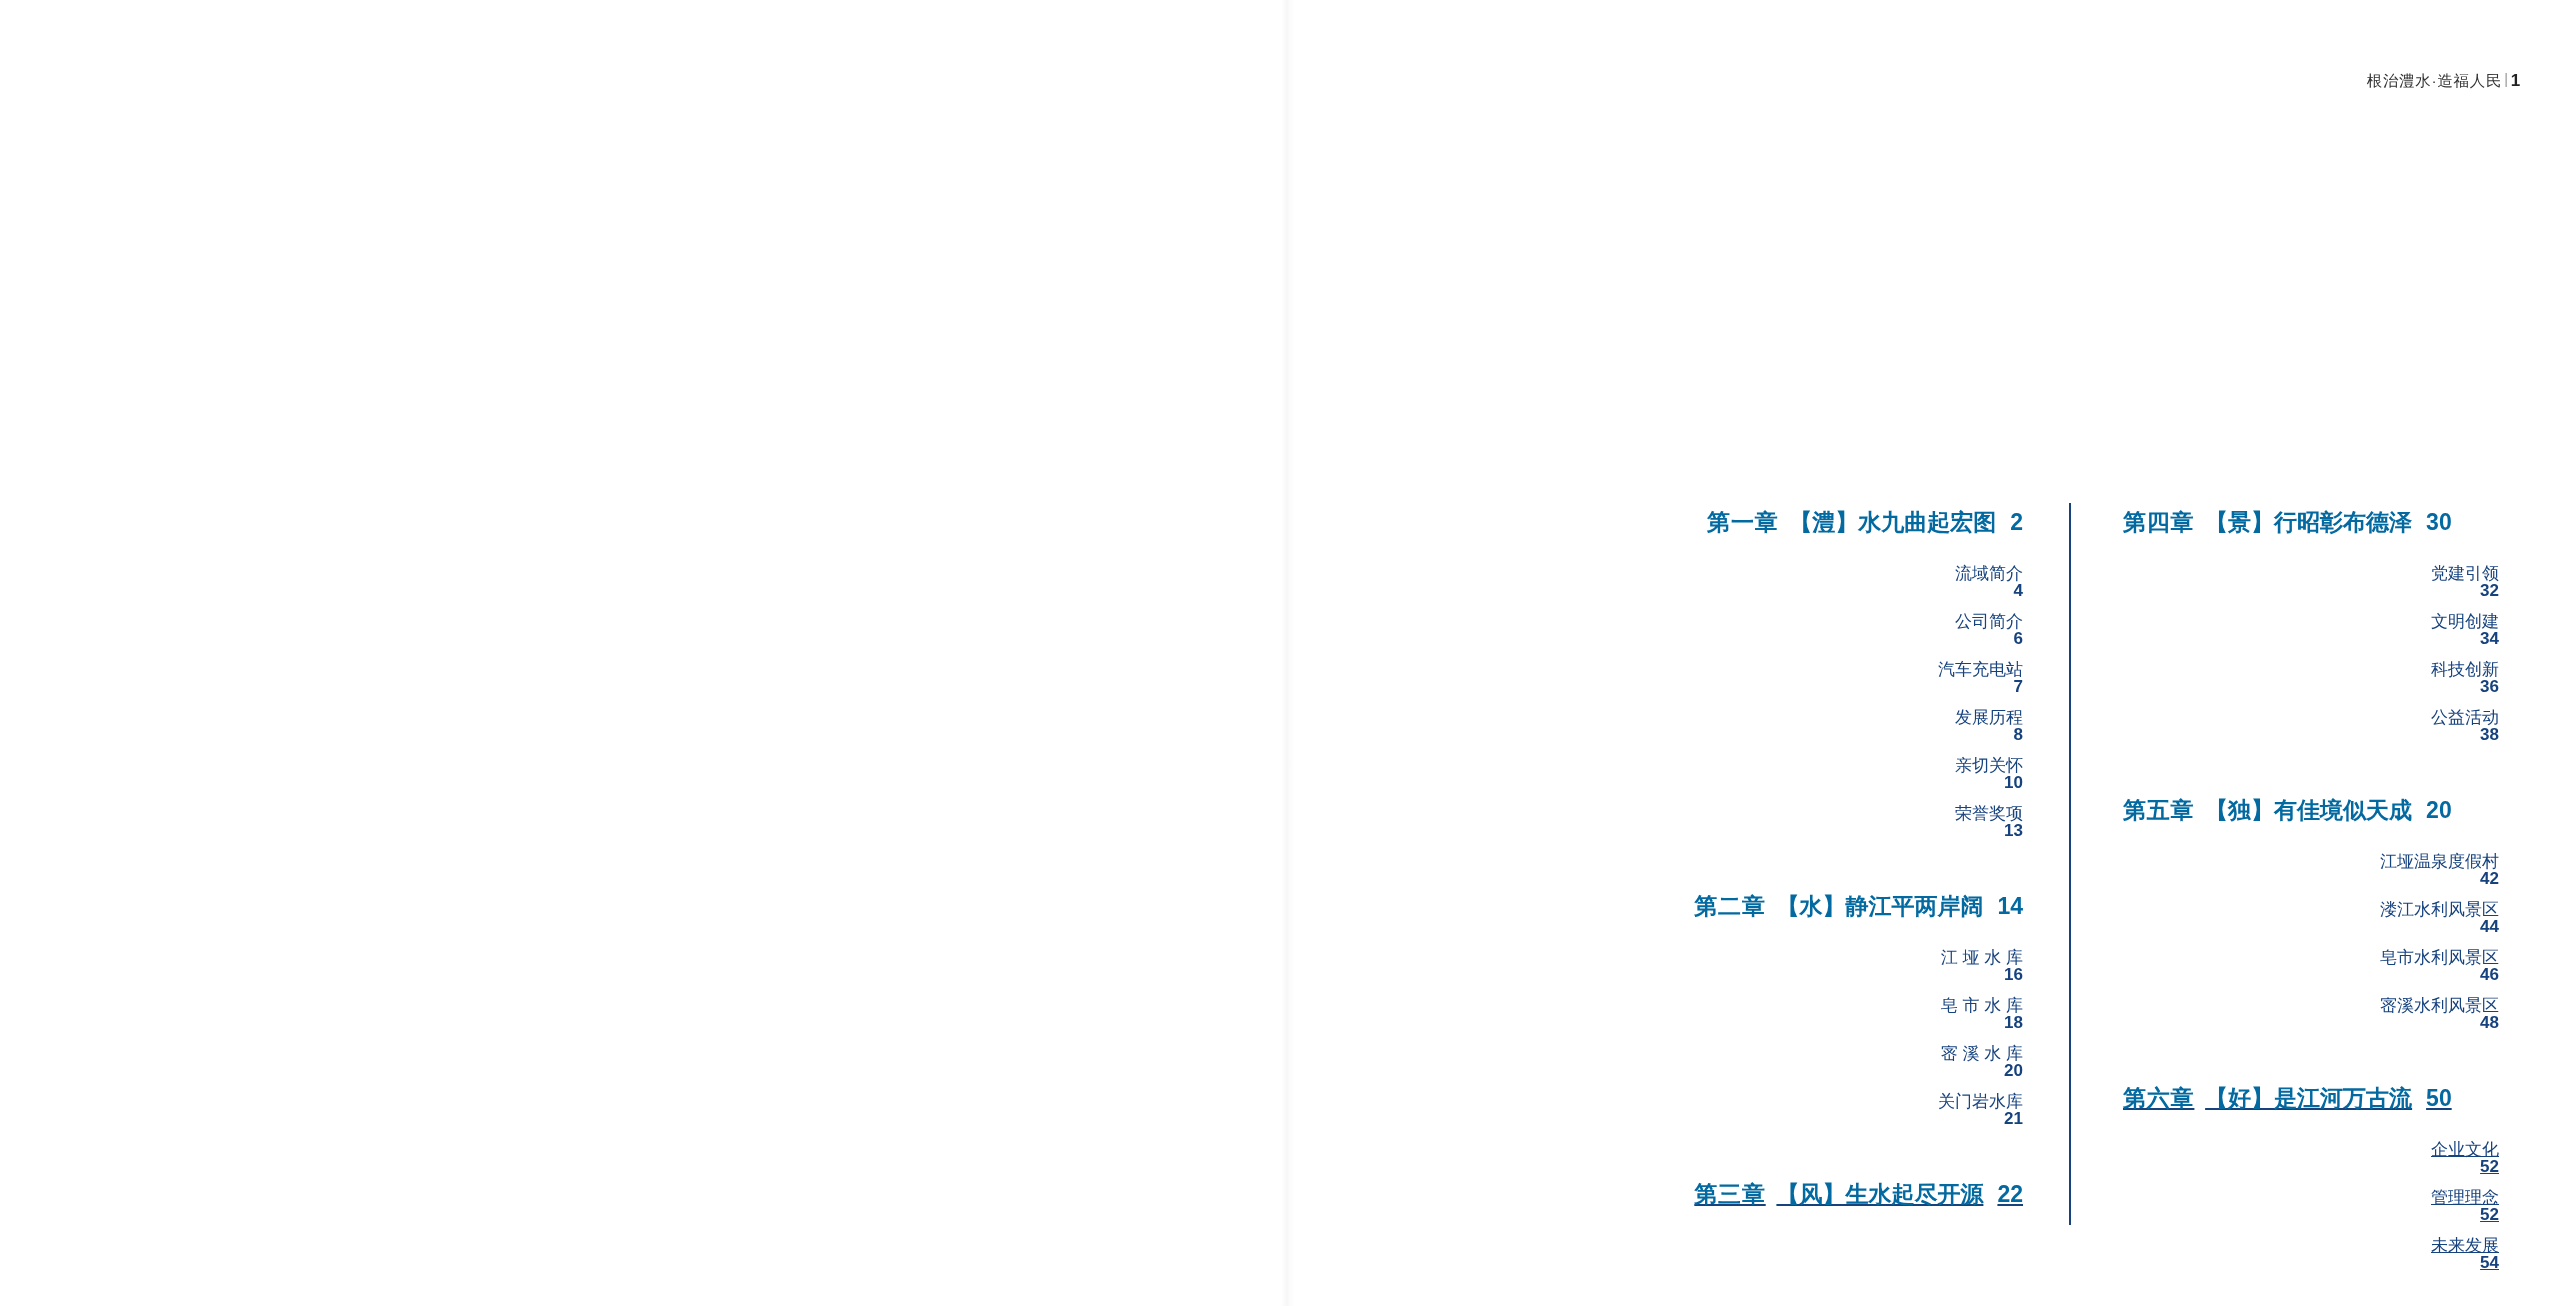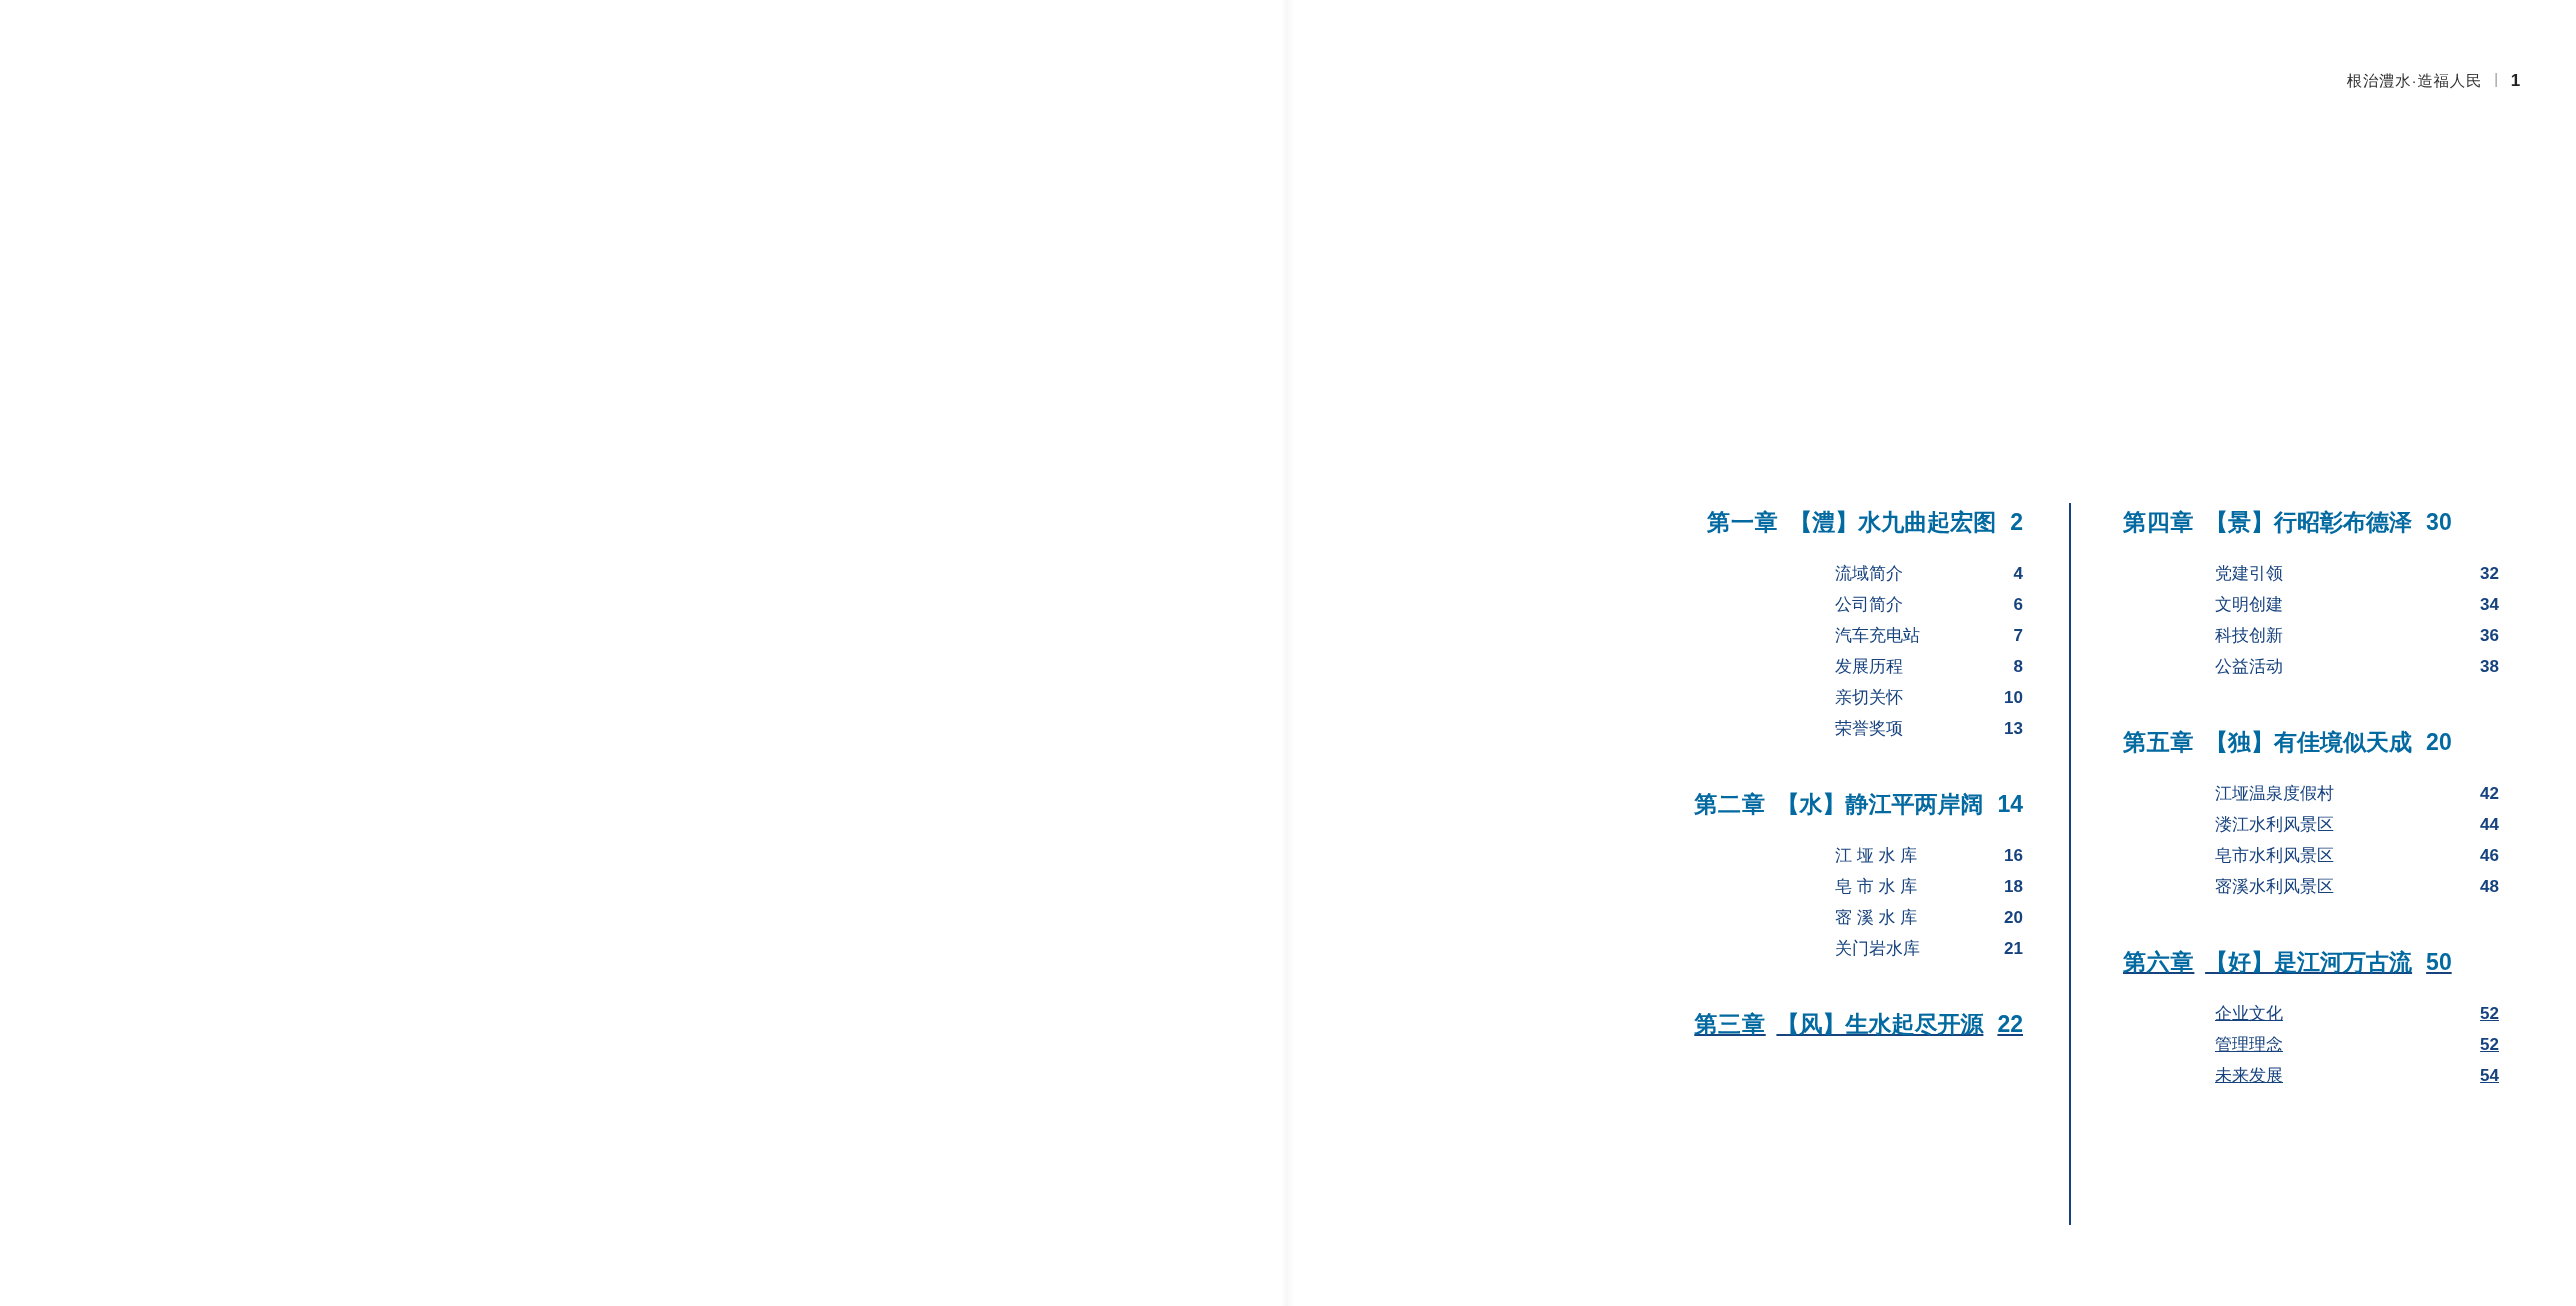--- a/index.html
+++ b/index.html
@@ -49,21 +49,21 @@
     background: linear-gradient(to right, rgba(0,0,0,0.00), rgba(0,0,0,0.035) 45%, rgba(0,0,0,0.02) 55%, rgba(0,0,0,0.00));
     pointer-events: none;
   }
   
   .running-head {
     position: absolute;
     right: 55px;
     top: 71px;
     display: flex;
     align-items: flex-start;
-    gap: 12px;
+    gap: 2px;
     font-size: 15.4px;
     color: #2b2b2b;
     letter-spacing: 0.8px;
   }
   .running-head .rh-title {
     font-size: 15.4px;
     color: #333333;
   }
   .running-head .rh-sep {
     color: #999999;
@@ -156,20 +156,21 @@
     margin: 0;
     padding: 0;
   }
   .entry {
     display: flex;
     align-items: flex-end;
     font-size: 17px;
     color: #16427e;
     line-height: 1;
     padding: 7px 0;
+    flex-direction: column;
   }
   .col-left .entry {
     padding-left: 180px;
   }
   .col-right .entry {
     padding-left: 92px;
   }
   .entry .e-label {
     flex: 0 0 auto;
     white-space: nowrap;

